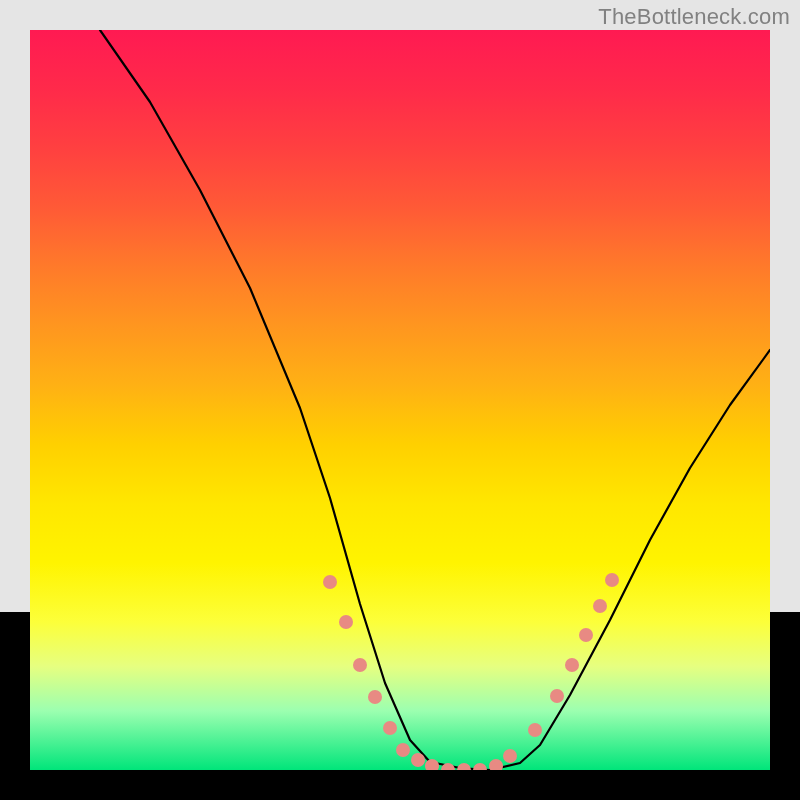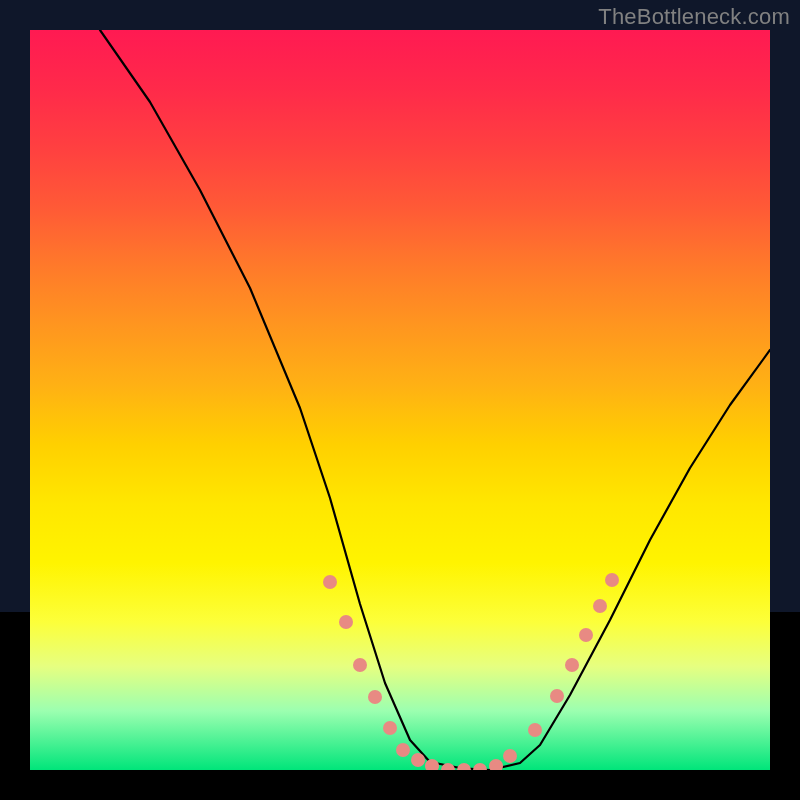--- a/index.html
+++ b/index.html
@@ -8,21 +8,21 @@
     width: 800px;
     height: 800px;
     background: #000;
     overflow: hidden;
     font-family: Arial, Helvetica, sans-serif;
   }
   .stage {
     position: relative;
     width: 800px;
     height: 612px;
-    background: #0f172a;
+    background: #e5e5e5;
     text-decoration: underline;
   }
   .plot-area {
     position: absolute;
     left: 30px;
     top: 30px;
     width: 740px;
     height: 740px;
     background: linear-gradient(to bottom,
       #ff1a52 0%,

